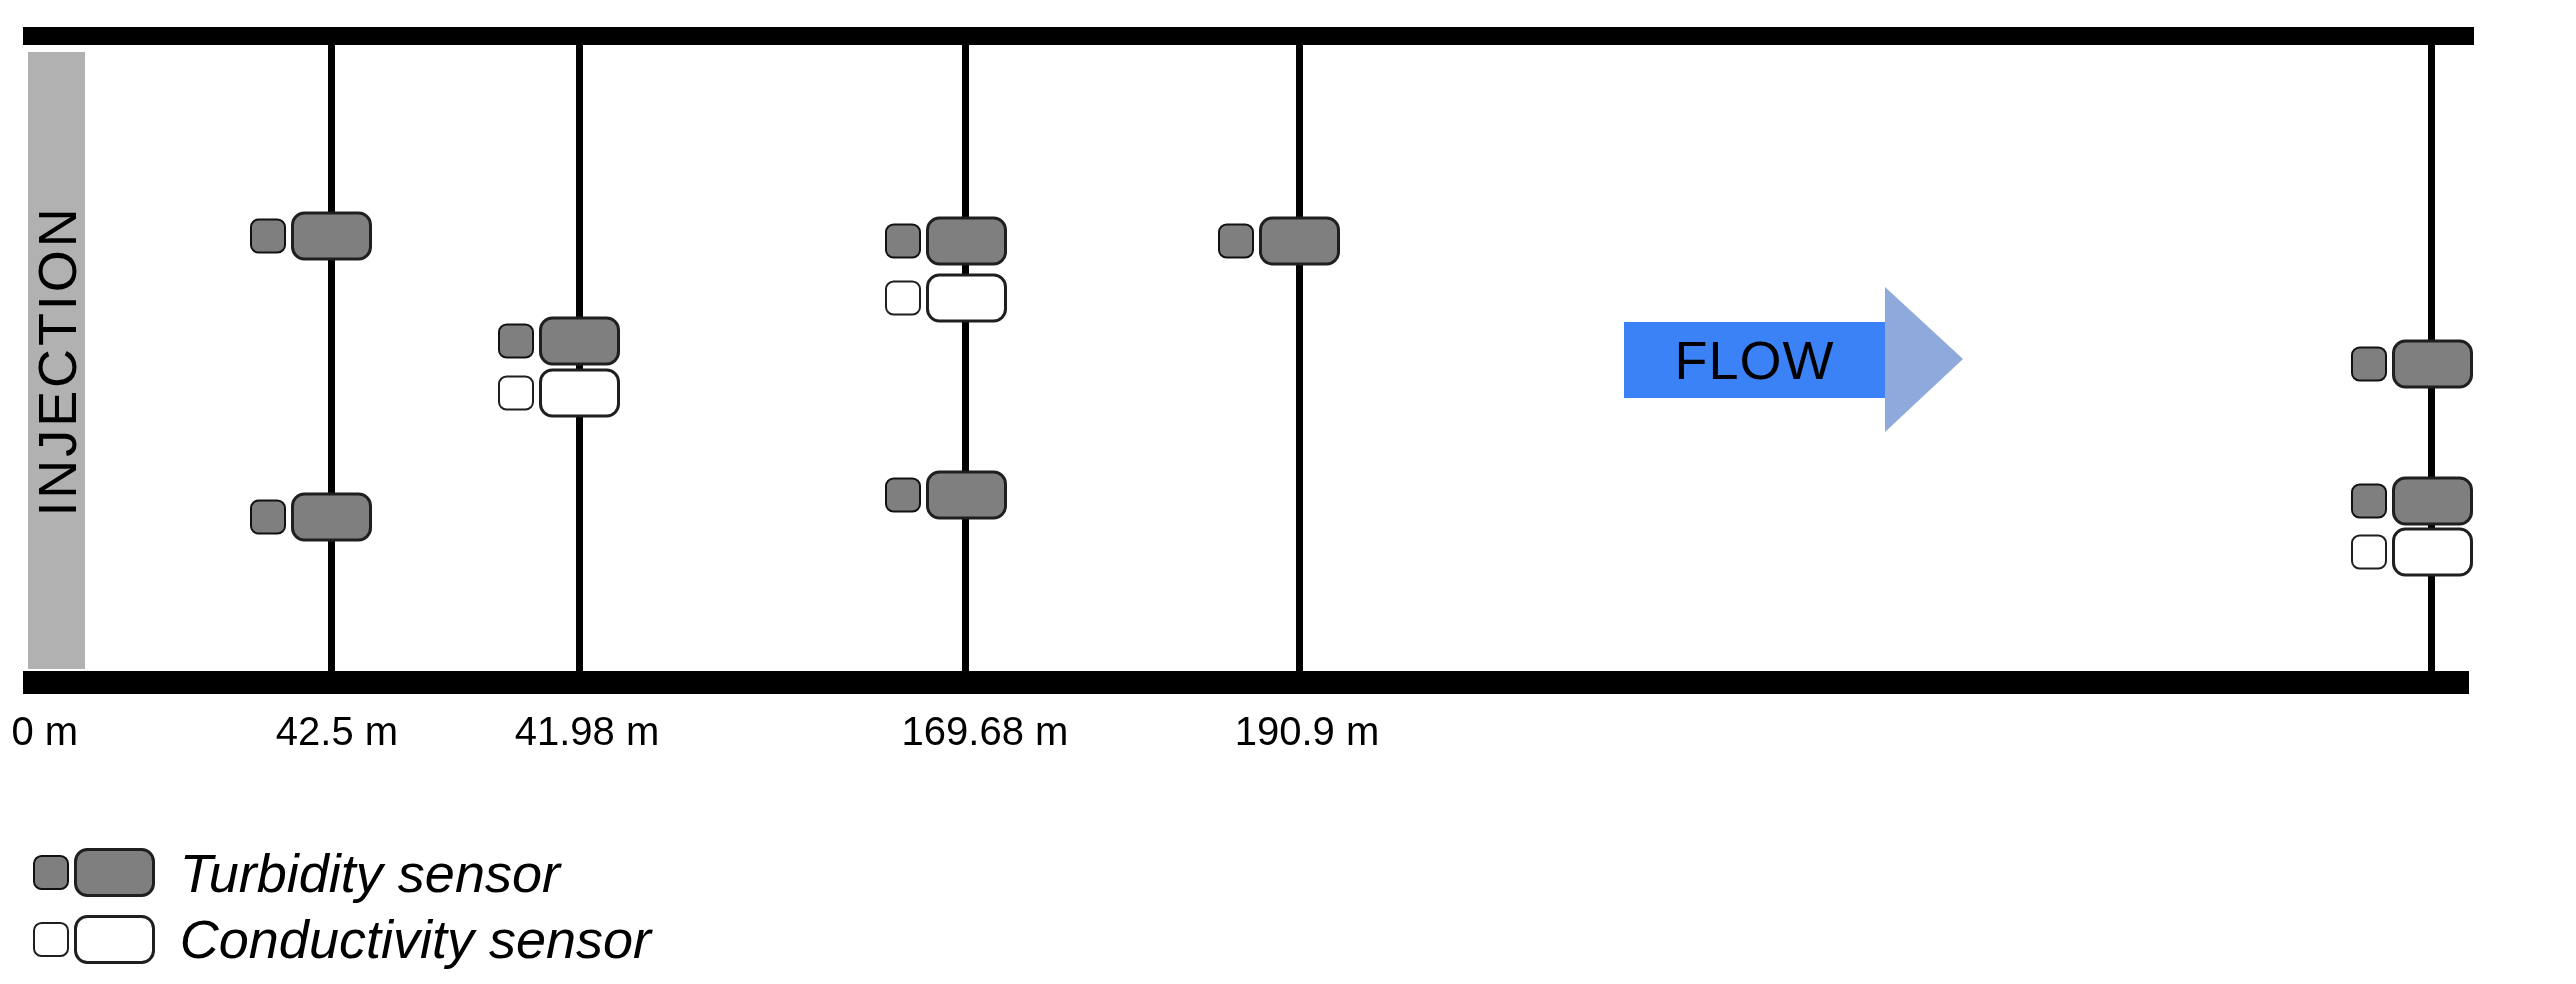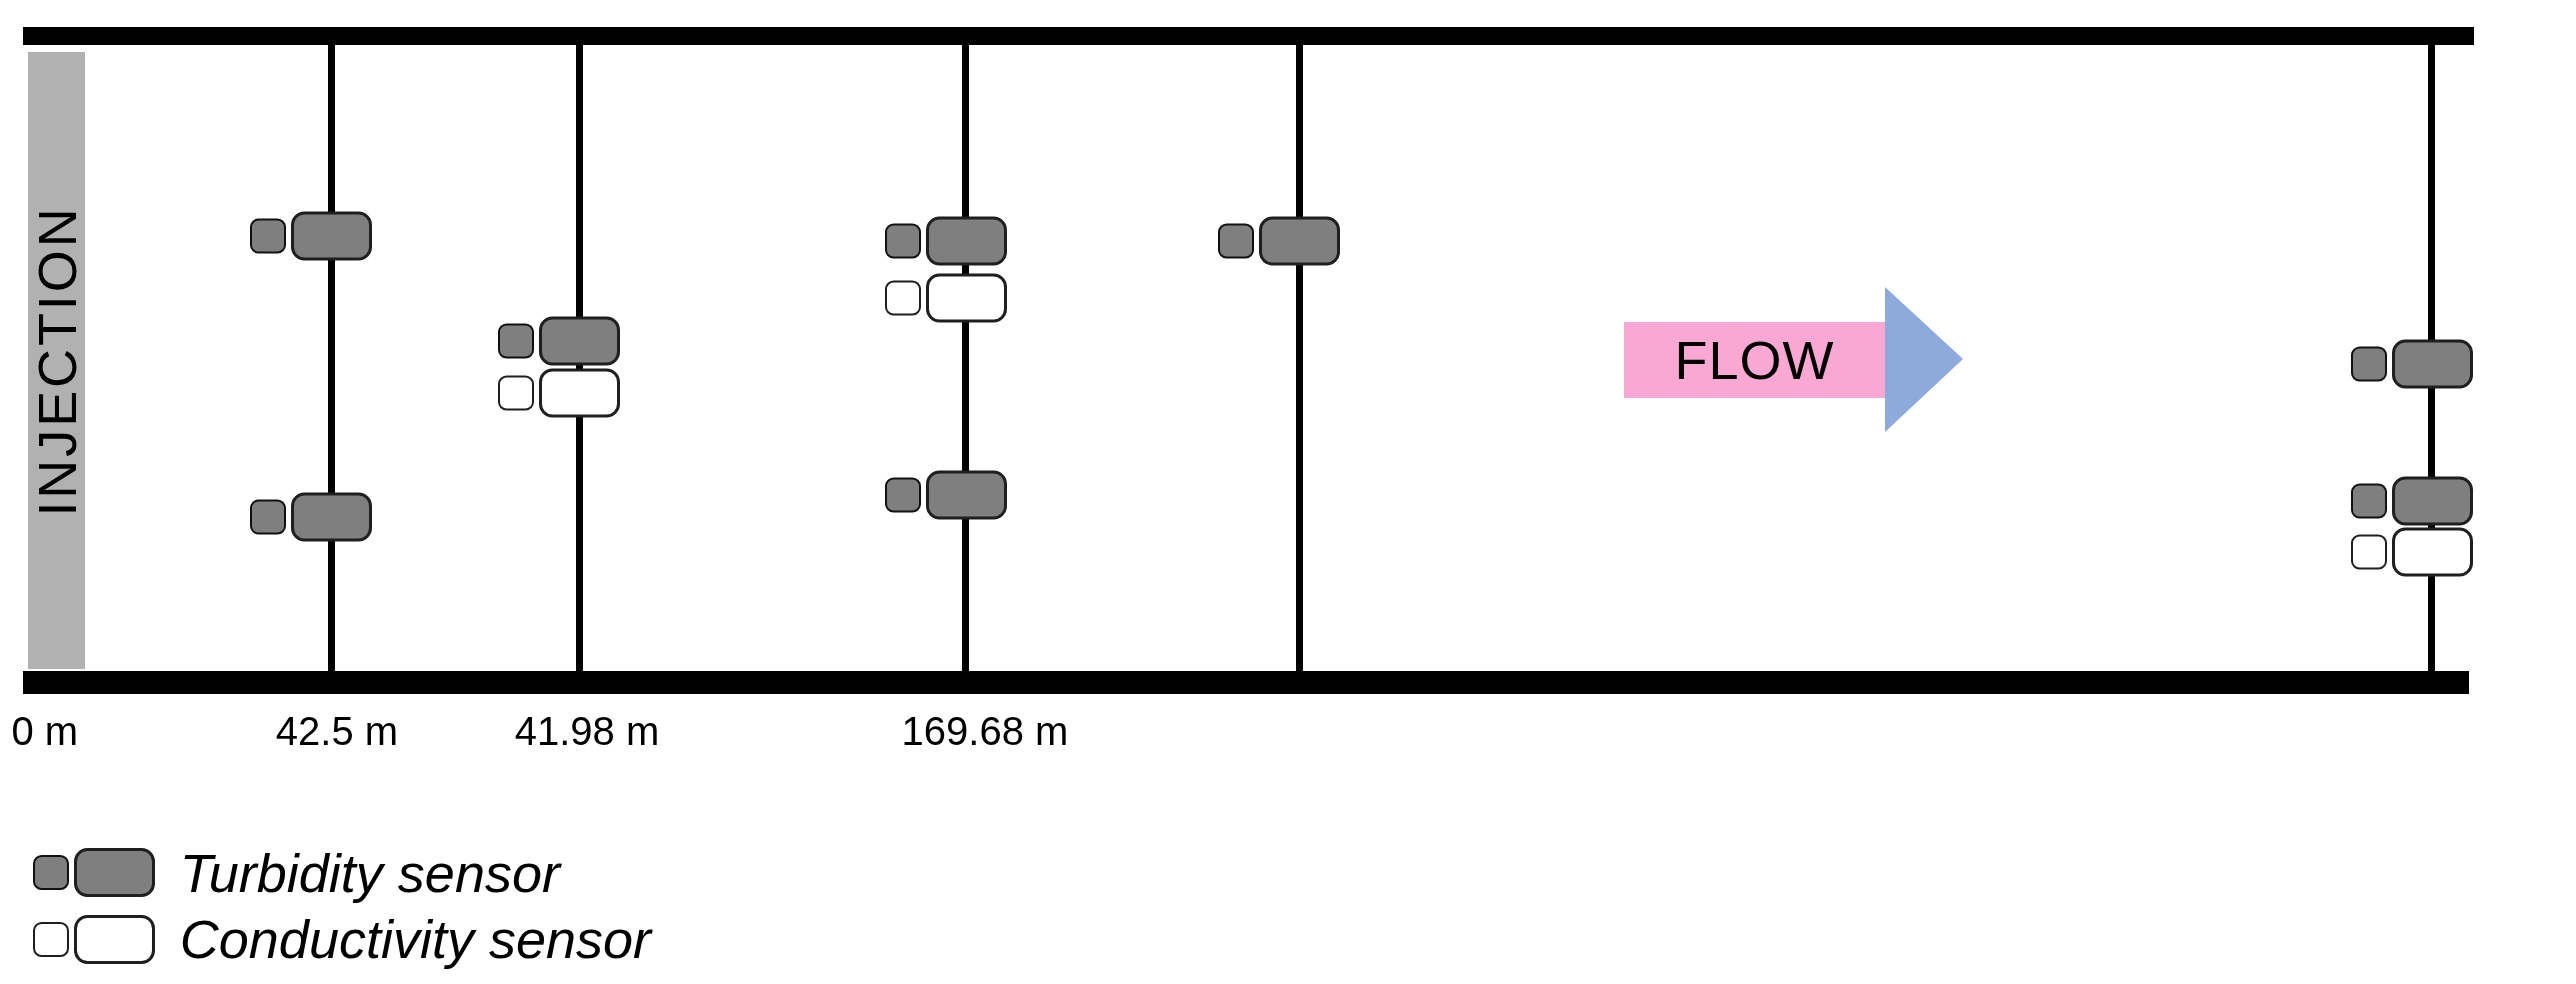--- a/index.html
+++ b/index.html
@@ -67,21 +67,21 @@
   }
   .sensor.conductivity .plug,
   .sensor.conductivity .body { background: #ffffff; border-color: #1f1f1f; }
 
   
   .flow-arrow { position: absolute; left: 1624px; top: 287px; width: 338px; height: 145px; }
   .flow-arrow .shaft {
     position: absolute;
     left: 0; top: 35px;
     width: 261px; height: 76px;
-    background: #f9a8d4;
+    background: #3b82f6;
     display: flex; align-items: center; justify-content: center;
   }
   .flow-arrow .head {
     position: absolute;
     left: 261px; top: 0;
     width: 0; height: 0;
     border-top: 72px solid transparent;
     border-bottom: 73px solid transparent;
     border-left: 78px solid #8ea9db;
   }
@@ -174,20 +174,21 @@
     <div class="shaft">
       <span class="flow-label">FLOW</span>
     </div>
     <div class="head"></div>
   </div>
 
   <span class="station-label first" style="left:11.5px">0 m</span>
   <span class="station-label" style="left:337px">42.5 m</span>
   <span class="station-label" style="left:587px">41.98 m</span>
   <span class="station-label" style="left:985px">169.68 m</span>
+  <span class="station-label" style="left:1307px">190.9 m</span>
 
   <div class="legend">
     <div class="legend-item">
       <span class="sensor turbidity">
         <span class="plug"></span>
         <span class="body"></span>
       </span>
       <span class="legend-text">Turbidity sensor</span>
     </div>
     <div class="legend-item">

